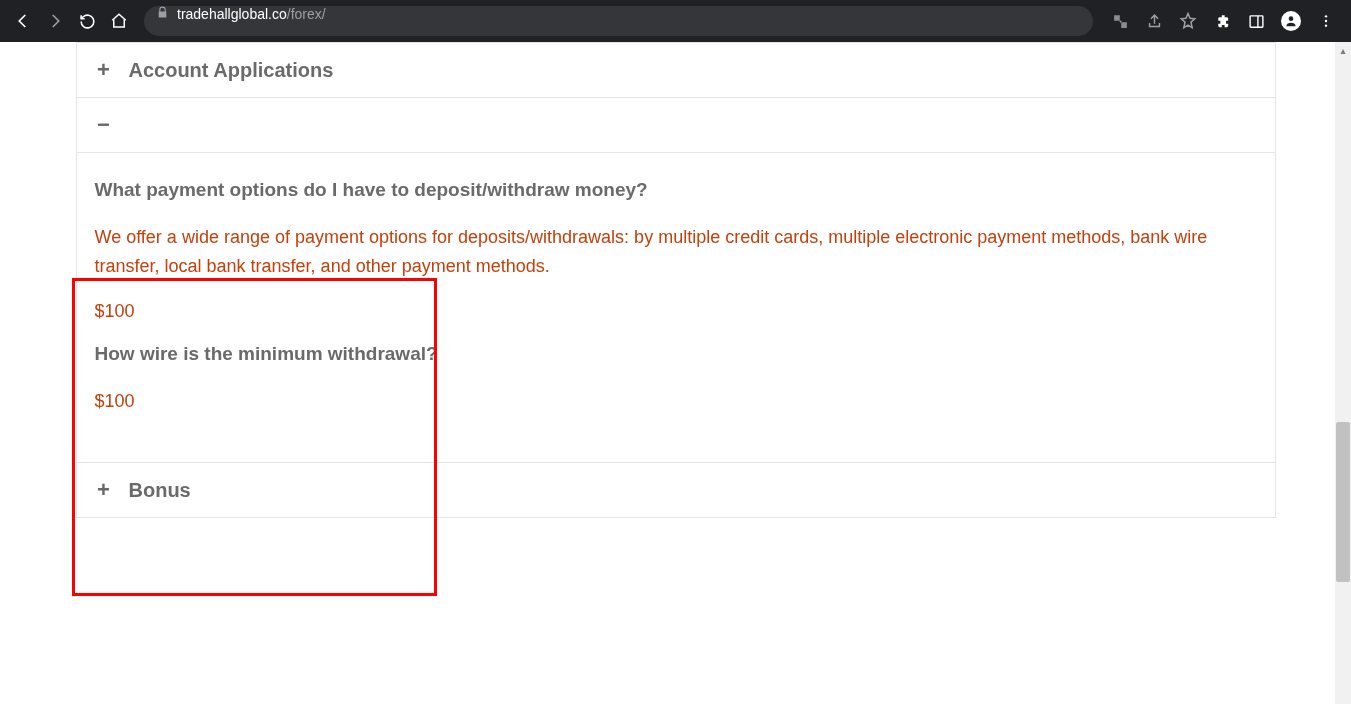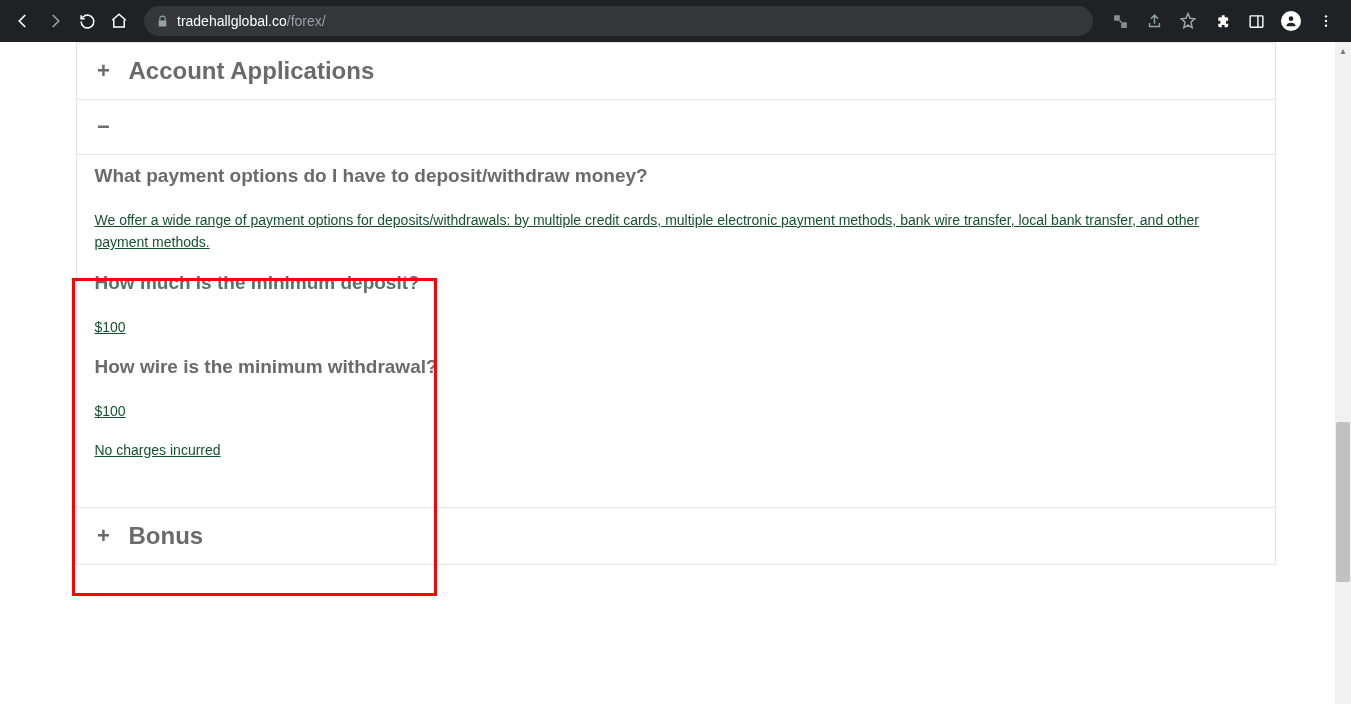--- a/index.html
+++ b/index.html
@@ -22,21 +22,21 @@
   .nav-icons { display: flex; align-items: center; gap: 14px; padding: 0 6px; }
   .nav-icon { width: 18px; height: 18px; color: #9aa0a6; display:flex; align-items:center; justify-content:center; }
   .nav-icon.active { color: #fff; }
   .address-bar {
     flex: 1;
     height: 30px;
     background: #35363a;
     border-radius: 15px;
     margin: 0 10px;
     display: flex;
-    align-items: center;
+    align-items: flex-start;
     padding: 0 12px;
     color: #e8eaed;
     font-size: 14px;
     gap: 8px;
   }
   .lock-icon { color:#9aa0a6; display:flex; }
   .url-host { color: #fff; }
   .url-path { color: #9aa0a6; }
   .right-icons { display:flex; align-items:center; gap:16px; padding: 0 8px; }
   .avatar-circle { width:20px; height:20px; border-radius:50%; background:#fff; color:#202124; display:flex; align-items:center; justify-content:center; }
@@ -64,42 +64,41 @@
     cursor: pointer;
   }
   .accordion-icon {
     font-size: 22px;
     font-weight: bold;
     color: #6a6a6a;
     width: 18px;
     text-align: center;
   }
   .accordion-title {
-    font-size: 24px;
+    font-size: 20px;
     font-weight: bold;
     color: #6a6a6a;
   }
   .accordion-body {
     padding: 10px 18px 30px 18px;
     border-top: 1px solid #e5e5e5;
   }
   .faq-q {
     font-size: 19px;
     font-weight: bold;
     color: #6a6a6a;
     margin-top: 18px;
     margin-bottom: 22px;
   }
-  .faq-q.nomt { margin-top: 0; }
+  .faq-q.nomt { margin-top: 16px; }
   .faq-a {
-    font-size: 14px;
-    color: #14532d;
+    font-size: 18px;
+    color: #c2410c;
     line-height: 1.6;
     margin-bottom: 16px;
-    text-decoration: underline;
   }
   .highlight-box {
     position: absolute;
     border: 3px solid #ff0000;
     pointer-events: none;
   }
   
   .scroll-track {
     position: absolute;
     right: 0;
@@ -218,25 +217,23 @@
       </div>
     </div>
 
     <div class="accordion-item">
       <div class="accordion-header">
         <span class="accordion-icon">−</span>
       </div>
       <div class="accordion-body">
         <div class="faq-q nomt">What payment options do I have to deposit/withdraw money?</div>
         <div class="faq-a">We offer a wide range of payment options for deposits/withdrawals: by multiple credit cards, multiple electronic payment methods, bank wire transfer, local bank transfer, and other payment methods.</div>
-        <div class="faq-q">How much is the minimum deposit?</div>
         <div class="faq-a">$100</div>
         <div class="faq-q">How wire is the minimum withdrawal?</div>
         <div class="faq-a">$100</div>
-        <div class="faq-a">No charges incurred</div>
       </div>
     </div>
 
     <div class="accordion-item">
       <div class="accordion-header">
         <span class="accordion-icon">+</span>
         <span class="accordion-title">Bonus</span>
       </div>
     </div>
 

